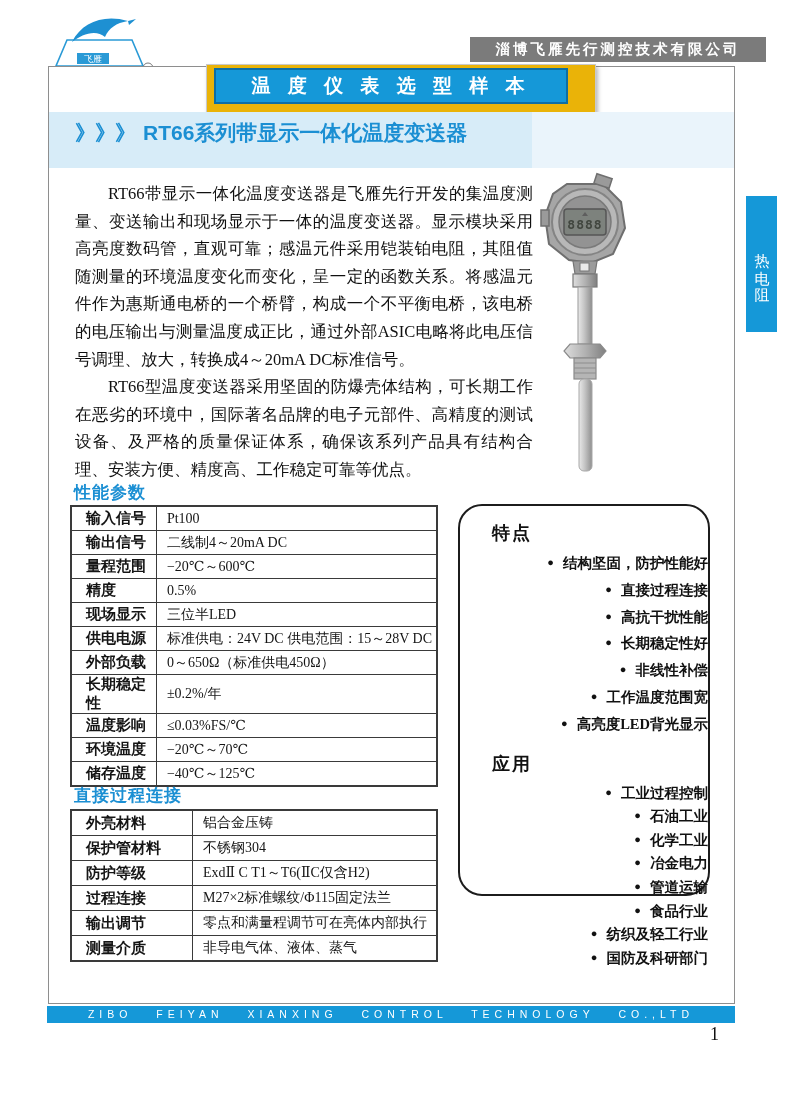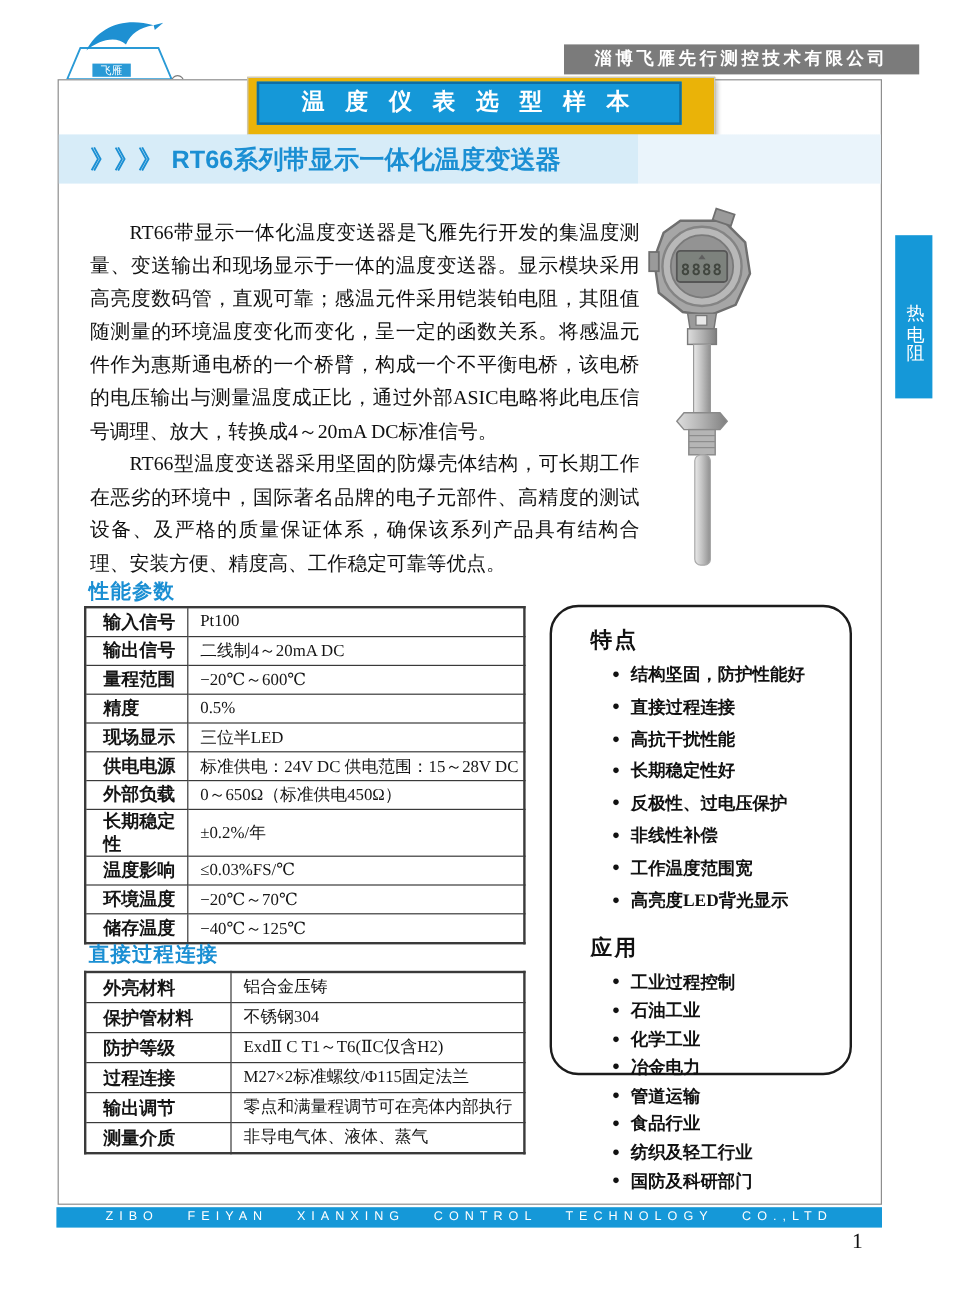--- a/index.html
+++ b/index.html
@@ -27,21 +27,21 @@
     padding-left:16px;
   }
   .banner {
     position:absolute; left:7px; top:3px; width:354px; height:36px;
     background:#1598d8; border:2px solid #0e6ea3; box-sizing:border-box;
     color:#fff; text-align:center; line-height:32px;
     font-family:"Liberation Sans","DejaVu Sans",sans-serif;
     font-size:19px; font-weight:bold; letter-spacing:6px;
   }
   .section-strip {
-    position:absolute; left:49px; top:112px; width:685px; height:41px;
+    position:absolute; left:49px; top:112px; width:685px; height:56px;
     background:linear-gradient(to right,#d7ecf8 0%,#d7ecf8 70.5%,#eaf4fb 70.5%,#eaf4fb 100%);
   }
   .section-title {
     position:absolute; left:26px; top:7px;
     font-family:"Liberation Sans","DejaVu Sans",sans-serif;
     font-size:21px; font-weight:bold; color:#1b8fd3; white-space:nowrap;
   }
   .section-title .marks { letter-spacing:-1px; margin-right:8px; }
   
   .intro-text {
@@ -80,21 +80,21 @@
   .info-box {
     position:absolute; left:458px; top:504px; width:252px; height:392px;
     border:2px solid #1c1c1c; border-radius:24px; box-sizing:border-box; background:#fff;
   }
   .info-box h3 {
     margin:15px 0 4px 32px; font-size:18px; font-weight:bold; color:#111;
     letter-spacing:2px;
   }
   .info-box h3.apps-title { margin-top:13px; }
   ul.bullet-list { list-style:none; margin:6px 0 0 50px; padding:0; }
-  ul.bullet-list li { font-size:14.5px; font-weight:bold; color:#111; white-space:nowrap; }
+  ul.bullet-list li { font-size:14.5px; font-weight:bold; color:#111; white-space:nowrap;text-align:right; }
   ul.features-list li { line-height:25.8px; }
   ul.apps-list li { line-height:22.6px; }
   .bullet { font-size:11px; margin-right:9px; position:relative; top:-2px; }
   
   .footer-bar {
     position:absolute; left:47px; top:1006px; width:688px; height:17px;
     background:#1598d8; color:#fff; text-align:center; line-height:17px;
     font-family:"Liberation Sans","DejaVu Sans",sans-serif;
     font-size:10.5px; letter-spacing:5px; word-spacing:16px; white-space:nowrap; overflow:hidden;
   }
@@ -277,21 +277,20 @@
     <ul class="bullet-list features-list">
 
         <li><span class="bullet">●</span><span>结构坚固，防护性能好</span></li>
 
         <li><span class="bullet">●</span><span>直接过程连接</span></li>
 
         <li><span class="bullet">●</span><span>高抗干扰性能</span></li>
 
         <li><span class="bullet">●</span><span>长期稳定性好</span></li>
 
-        <li><span class="bullet">●</span><span>反极性、过电压保护</span></li>
 
         <li><span class="bullet">●</span><span>非线性补偿</span></li>
 
         <li><span class="bullet">●</span><span>工作温度范围宽</span></li>
 
         <li><span class="bullet">●</span><span>高亮度LED背光显示</span></li>
       </ul>
     <h3 class="apps-title">应用</h3>
     <ul class="bullet-list apps-list">
 

